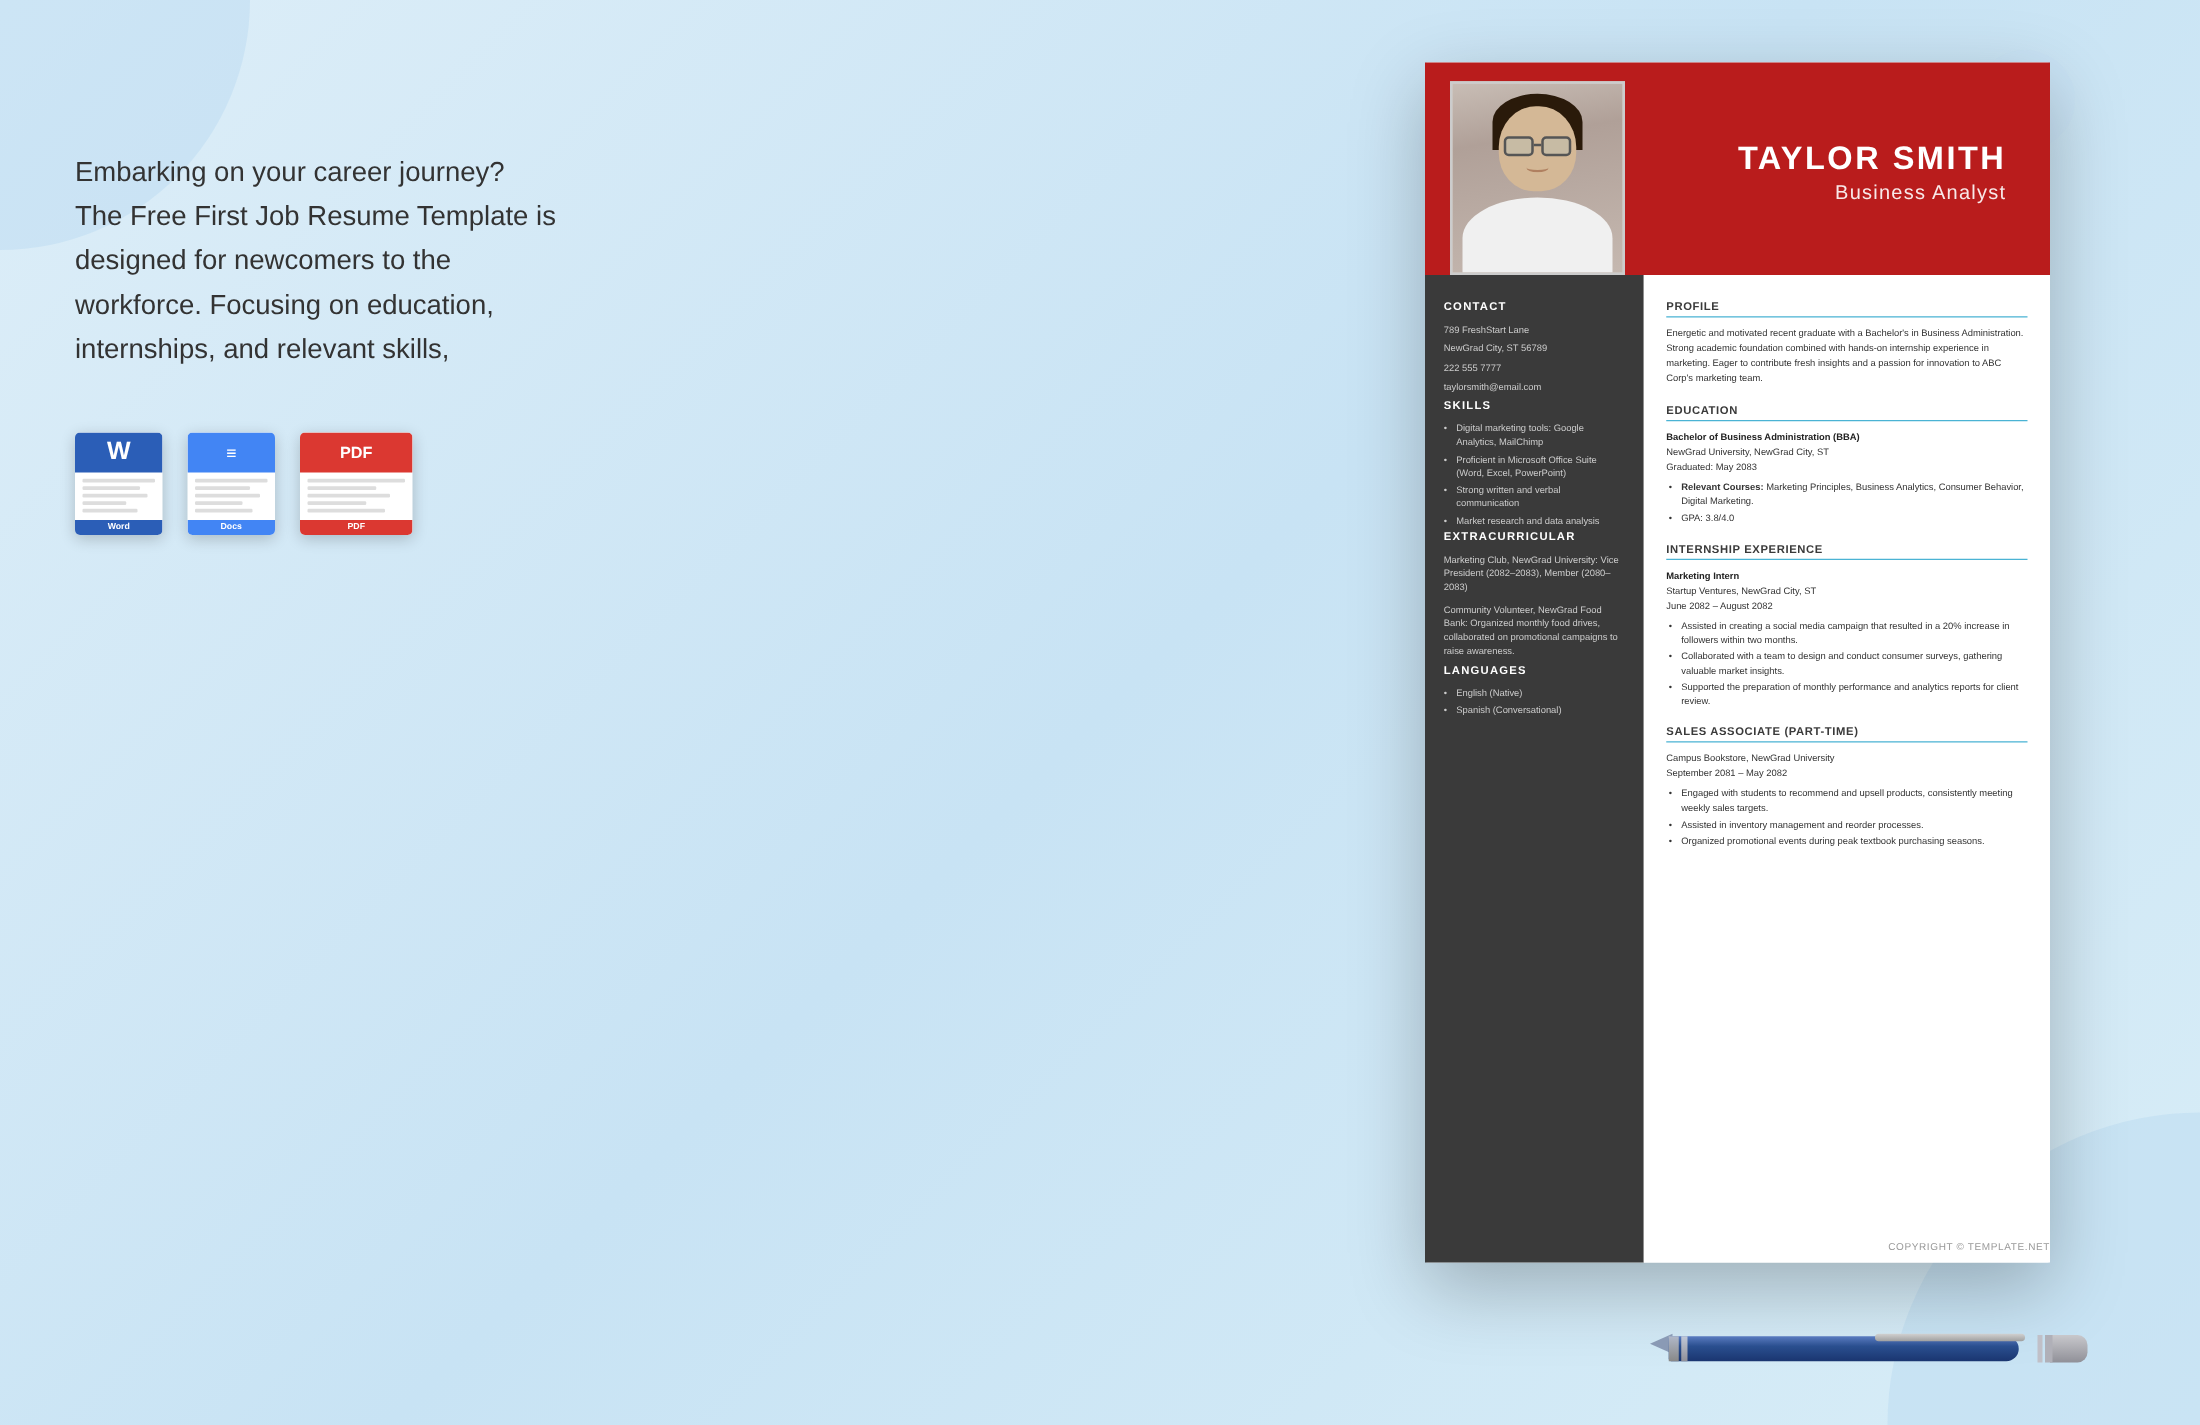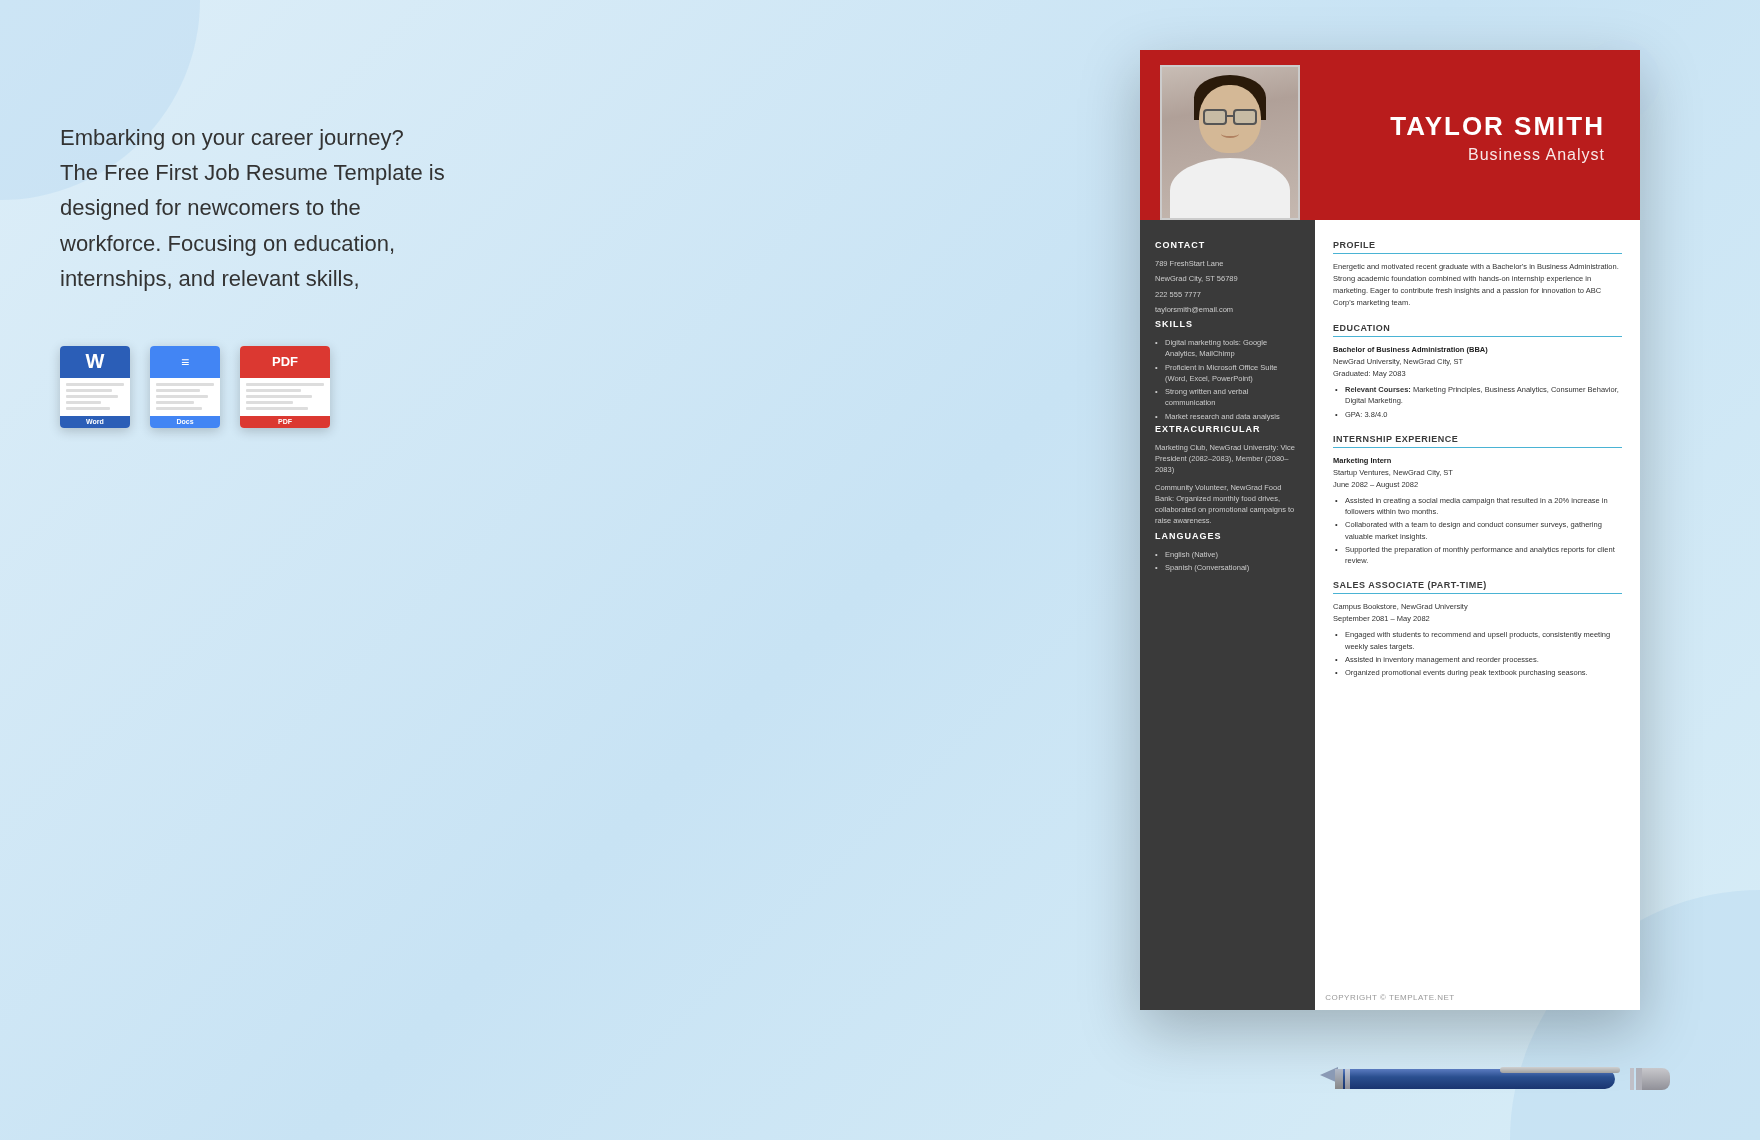--- a/index.html
+++ b/index.html
@@ -228,21 +228,21 @@
       left: 2px;
       color: #333;
     }
 
     
     .resume-footer {
       position: absolute;
       bottom: 8px;
       left: 0;
       right: 0;
-      text-align: center;
+      text-align: right;
       font-size: 8px;
       color: #999;
       letter-spacing: 0.5px;
     }
 
     
     .pen-decoration {
       position: absolute;
       bottom: 30px;
       right: 200px;

